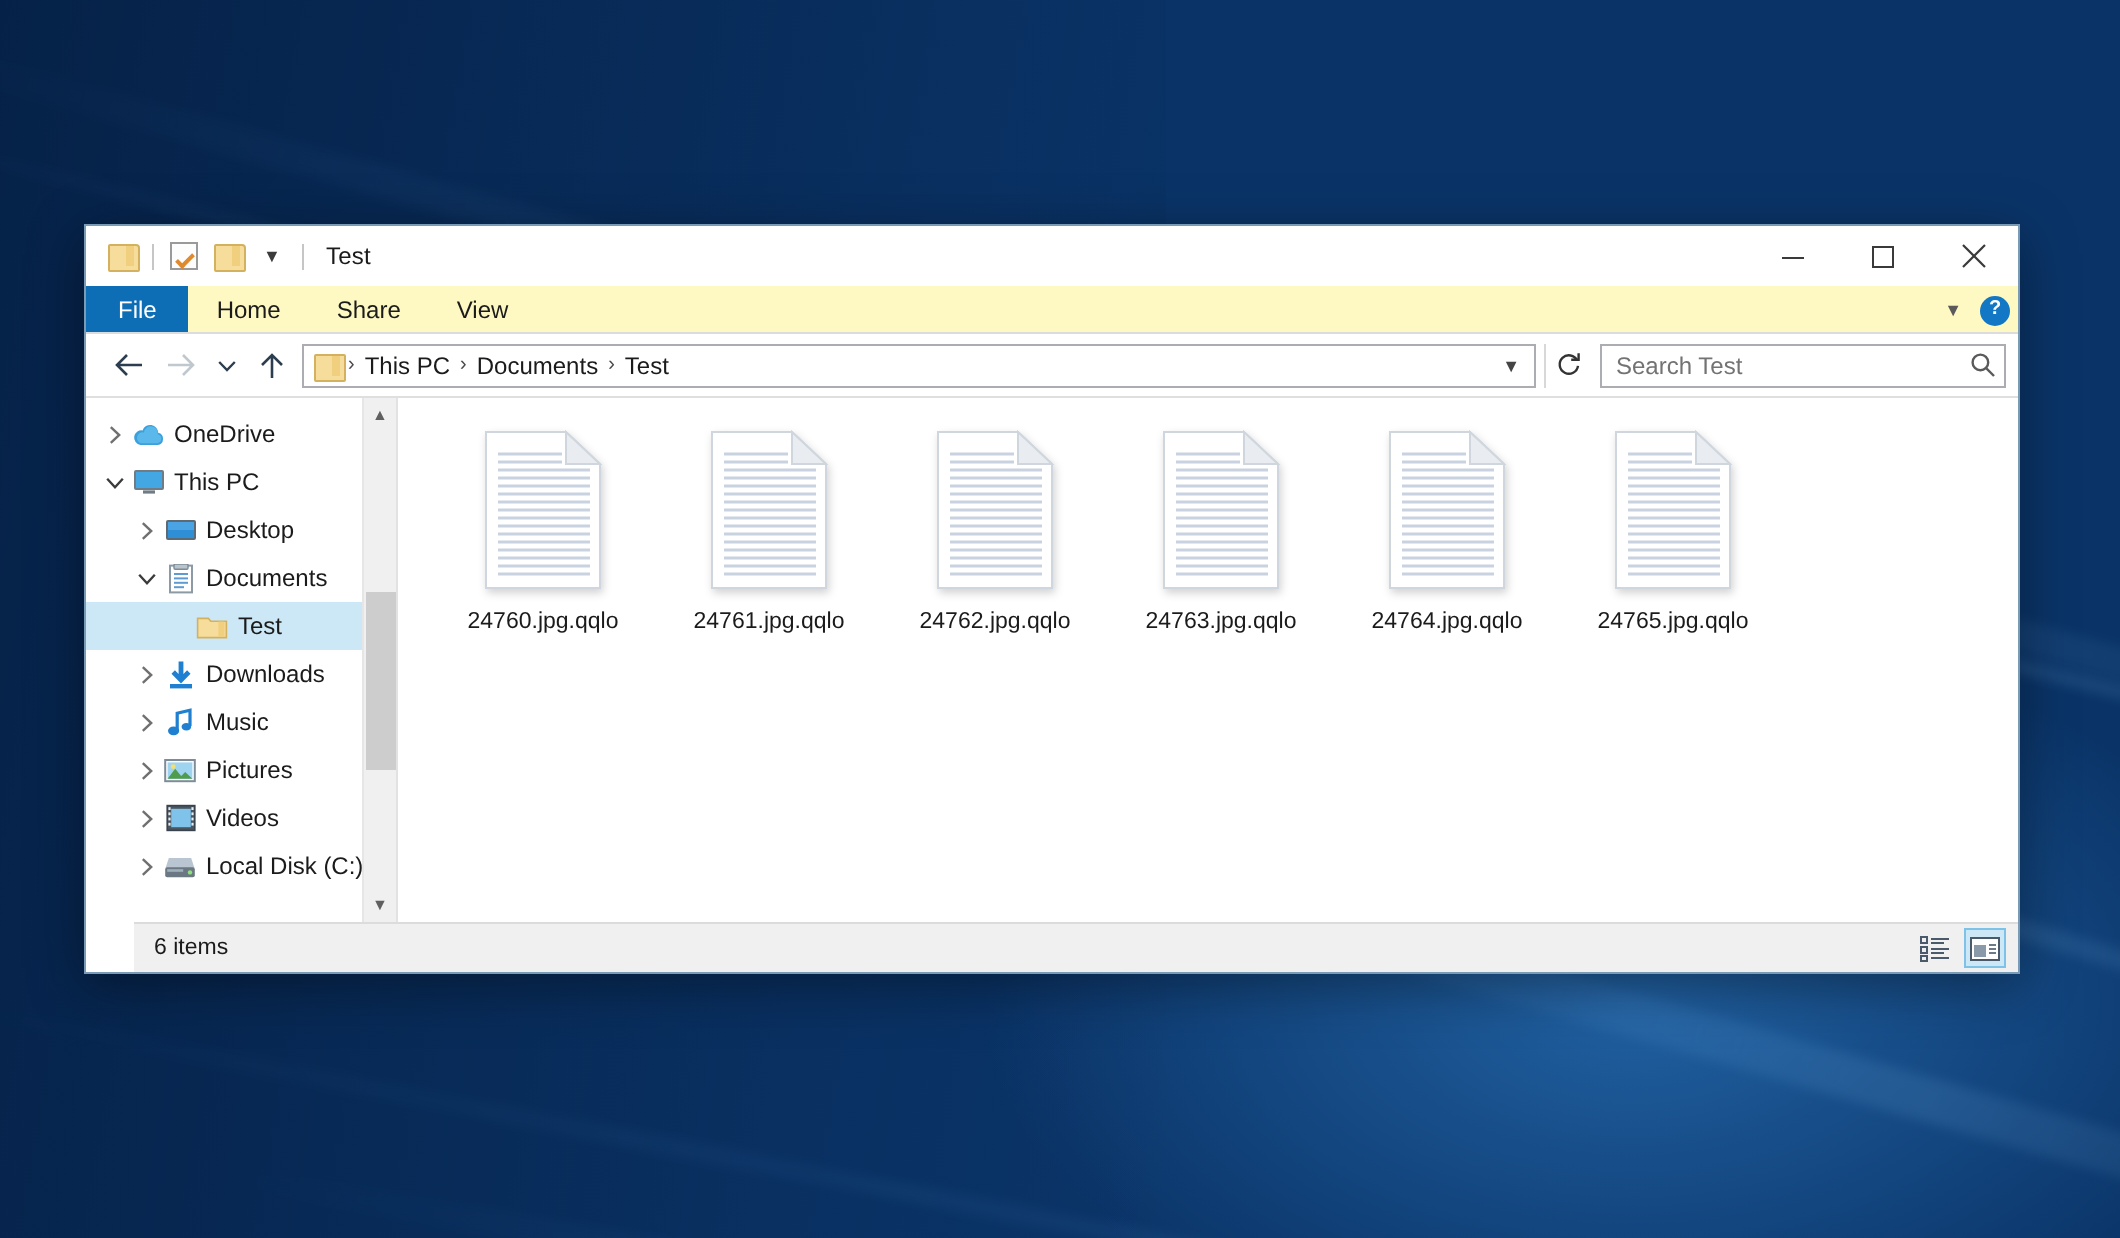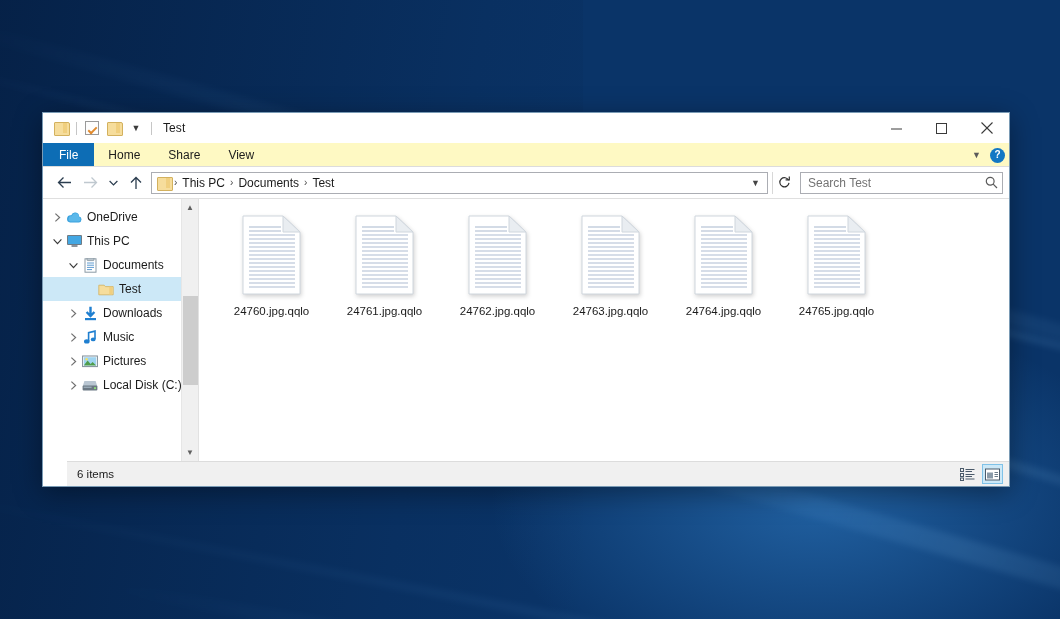--- a/index.html
+++ b/index.html
@@ -463,20 +463,35 @@
             <span class="tree-ico">
               <svg width="17" height="14" viewBox="0 0 17 14">
                 <rect x="1" y="1" width="15" height="10" rx="1" fill="#6f7b85"></rect>
                 <rect x="2" y="2" width="13" height="8" fill="#43a7e3"></rect>
                 <rect x="5.5" y="11.2" width="6" height="1.6" fill="#6f7b85"></rect>
               </svg>
             </span>
             <span class="tree-label">This PC</span>
           </div>
           <div class="tree-item" style="padding-left: 22px;">
+            <span class="chev ">
+              <svg width="7" height="9" viewBox="0 0 7 9">
+                <path d="M1.4 0.6 L5.6 4.5 L1.4 8.4" fill="none" stroke="#707070" stroke-width="1.2"></path>
+              </svg>
+            </span>
+            <span class="tree-ico">
+              <svg width="17" height="14" viewBox="0 0 17 14">
+                <rect x="1" y="2" width="15" height="10" rx="1" fill="#5d6a74"></rect>
+                <rect x="2" y="3" width="13" height="8" fill="#2f8fd6"></rect>
+                <rect x="2" y="3" width="13" height="4" fill="#4aa4e4"></rect>
+              </svg>
+            </span>
+            <span class="tree-label">Desktop</span>
+          </div>
+          <div class="tree-item" style="padding-left: 22px;">
             <span class="chev open">
               <svg width="9" height="7" viewBox="0 0 9 7">
                 <path d="M0.6 1.4 L4.5 5.6 L8.4 1.4" fill="none" stroke="#3b3b3b" stroke-width="1.2"></path>
               </svg>
             </span>
             <span class="tree-ico">
               <svg width="15" height="15" viewBox="0 0 15 15">
                 <rect x="2" y="0.8" width="11" height="13.4" fill="#ffffff" stroke="#8b9aa5" stroke-width="1"></rect>
                 <rect x="4" y="0" width="7" height="2.6" rx="0.6" fill="#b9c4cc" stroke="#7d8c97" stroke-width=".7"></rect>
                 <line x1="4" y1="5" x2="11" y2="5" stroke="#5f9bd0" stroke-width="1"></line>
@@ -534,20 +549,44 @@
             </span>
             <span class="tree-ico">
               <svg width="16" height="13" viewBox="0 0 16 13">
                 <rect x="0.6" y="1" width="14.8" height="10.6" fill="#ffffff" stroke="#7d8c97" stroke-width="1"></rect>
                 <rect x="1.8" y="2.2" width="12.4" height="8.2" fill="#9fd4f0"></rect>
                 <path d="M1.8 10.4 L5.6 5.4 L8.6 9 L10.6 7 L14.2 10.4 z" fill="#4f9d4c"></path>
                 <circle cx="4.6" cy="4.3" r="1.2" fill="#f4e06a"></circle>
               </svg>
             </span>
             <span class="tree-label">Pictures</span>
+          </div>
+          <div class="tree-item" style="padding-left: 22px;">
+            <span class="chev ">
+              <svg width="7" height="9" viewBox="0 0 7 9">
+                <path d="M1.4 0.6 L5.6 4.5 L1.4 8.4" fill="none" stroke="#707070" stroke-width="1.2"></path>
+              </svg>
+            </span>
+            <span class="tree-ico">
+              <svg width="15" height="14" viewBox="0 0 15 14">
+                <rect x="0.6" y="0.8" width="13.8" height="12.4" fill="#4a5560" stroke="#39434d" stroke-width=".8"></rect>
+                <rect x="2.6" y="2.4" width="9.8" height="9.2" fill="#7fc3ea"></rect>
+                <g fill="#e8eef2">
+                  <rect x="1.2" y="1.6" width="1.1" height="1.4"></rect>
+                  <rect x="1.2" y="4.2" width="1.1" height="1.4"></rect>
+                  <rect x="1.2" y="6.8" width="1.1" height="1.4"></rect>
+                  <rect x="1.2" y="9.4" width="1.1" height="1.4"></rect>
+                  <rect x="12.7" y="1.6" width="1.1" height="1.4"></rect>
+                  <rect x="12.7" y="4.2" width="1.1" height="1.4"></rect>
+                  <rect x="12.7" y="6.8" width="1.1" height="1.4"></rect>
+                  <rect x="12.7" y="9.4" width="1.1" height="1.4"></rect>
+                </g>
+              </svg>
+            </span>
+            <span class="tree-label">Videos</span>
           </div>
           <div class="tree-item" style="padding-left: 22px;">
             <span class="chev ">
               <svg width="7" height="9" viewBox="0 0 7 9">
                 <path d="M1.4 0.6 L5.6 4.5 L1.4 8.4" fill="none" stroke="#707070" stroke-width="1.2"></path>
               </svg>
             </span>
             <span class="tree-ico">
               <svg width="16" height="13" viewBox="0 0 16 13">
                 <path d="M2.4 2 h11.2 l1.6 5 H0.8 z" fill="#b9c6d2"></path>

